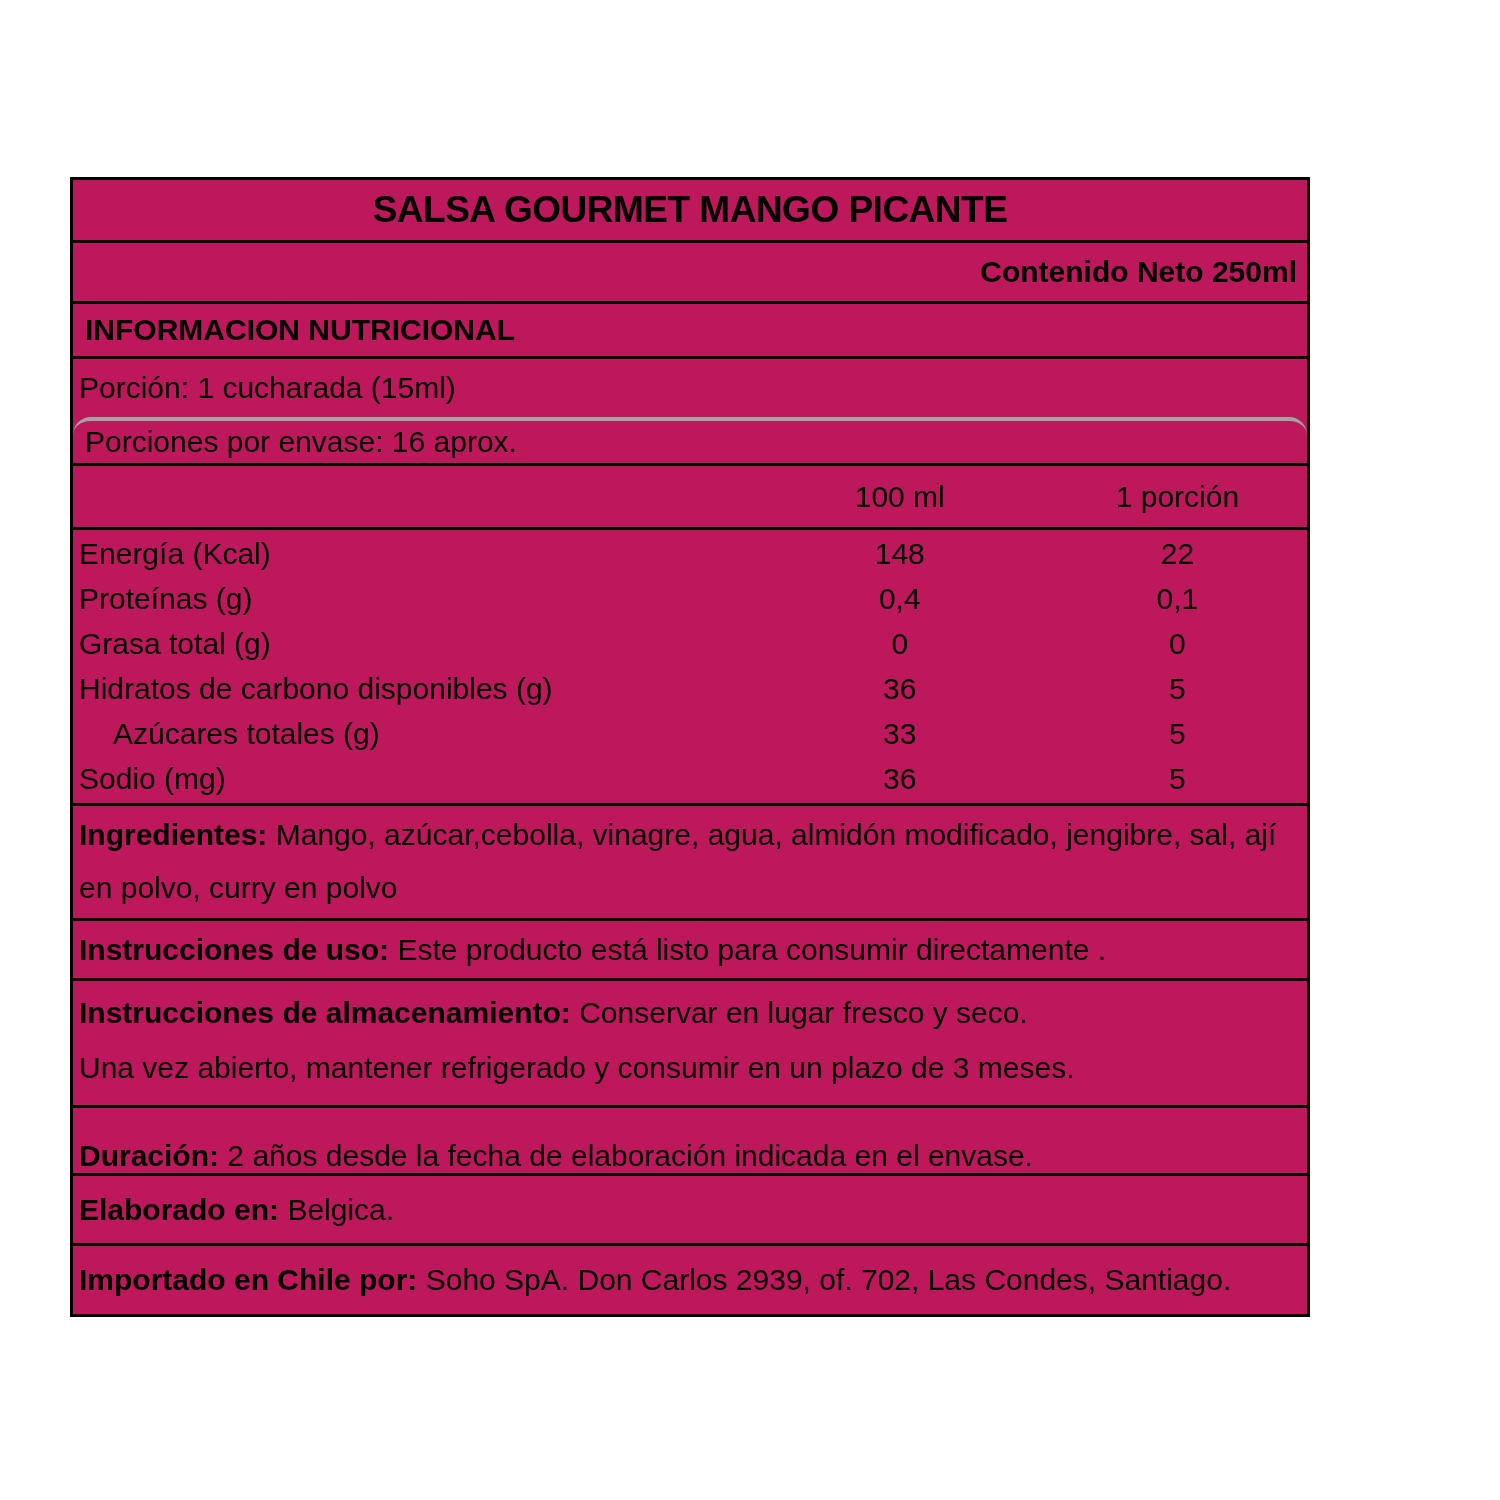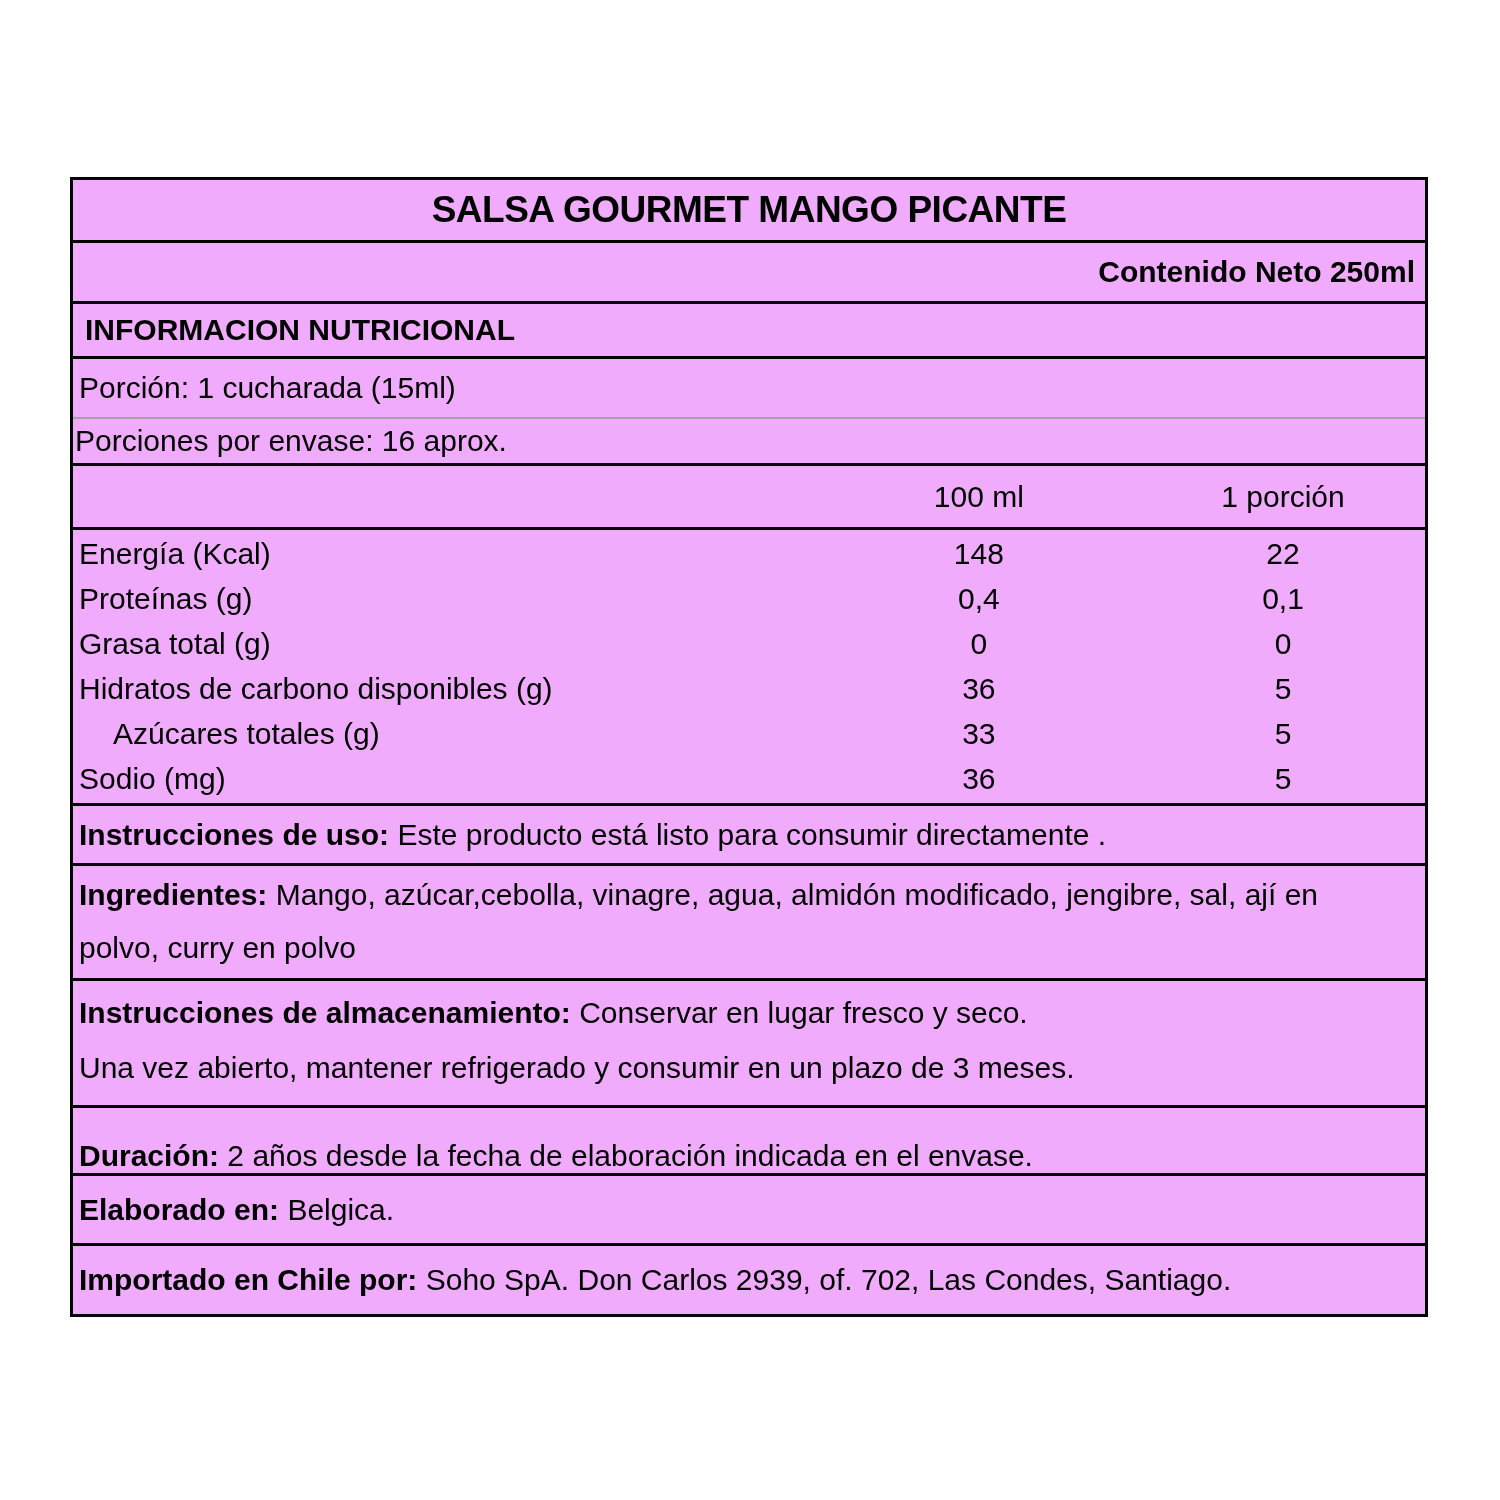--- a/index.html
+++ b/index.html
@@ -6,23 +6,23 @@
   html, body { background: #ffffff; }
   body {
     width: 1500px; height: 1500px;
     position: relative;
     font-family: "Liberation Sans", sans-serif;
     color: #000;
   }
   .tbl {
     position: absolute;
     left: 70px; top: 177px;
-    width: 1358px; height: 1140px;
+    width: 1240px; height: 1140px;
     border: 3px solid #000;
-    background: #f0abfc;
+    background: #be185d;
     display: flex;
     flex-direction: column;
     font-size: 30px;
   }
   .row { border-top: 3px solid #000; position: relative; }
   .row.first { border-top: none; }
 
   .title-row {
     height: 60px;
     display: flex; align-items: center; justify-content: center;
@@ -37,22 +37,22 @@
     height: 55px;
     display: flex; align-items: center;
     font-weight: bold; padding-left: 12px;
   }
   .serving-row {
     height: 61px;
     display: flex; align-items: center; padding-left: 6px;
   }
   .servings-row {
     height: 46px;
-    border-top: 2px solid #a3a3a3;
-    display: flex; align-items: center; padding-left: 2px;
+    border-top: 4px solid #a3a3a3;
+    display: flex; align-items: center; padding-left: 12px; border-radius: 18px;
   }
   .colhead-row {
     height: 64px;
     display: flex; align-items: stretch;
   }
   .nutrients-block {
     height: 276px;
     display: flex; flex-direction: column;
     padding: 2px 0;
   }
@@ -131,25 +131,25 @@
       <div class="c-val">33</div>
       <div class="c-val c-val2">5</div>
     </div>
     <div class="nrow">
       <div class="c-label">Sodio (mg)</div>
       <div class="c-val">36</div>
       <div class="c-val c-val2">5</div>
     </div>
   </div>
 
+  <div class="row section sec-ingredients"><b>Ingredientes:</b> <span>Mango, azúcar,cebolla, vinagre, agua, almidón modificado, jengibre, sal, ají en polvo, curry en polvo</span></div>
+
   <div class="row section sec-usage">
       <span><b>Instrucciones de uso:</b> <span>Este producto está listo para consumir directamente .</span></span>
     </div>
-
-  <div class="row section sec-ingredients"><b>Ingredientes:</b> <span>Mango, azúcar,cebolla, vinagre, agua, almidón modificado, jengibre, sal, ají en polvo, curry en polvo</span></div>
 
   <div class="row section sec-storage"><b>Instrucciones de almacenamiento:</b> <span class="pre">Conservar en lugar fresco y seco.
 Una vez abierto, mantener refrigerado y consumir en un plazo de 3 meses.</span></div>
 
   <div class="row section sec-duration">
       <span><b>Duración:</b> <span>2 años desde la fecha de elaboración indicada en el envase.</span></span>
     </div>
 
   <div class="row section sec-origin">
       <span><b>Elaborado en:</b> <span>Belgica.</span></span>

